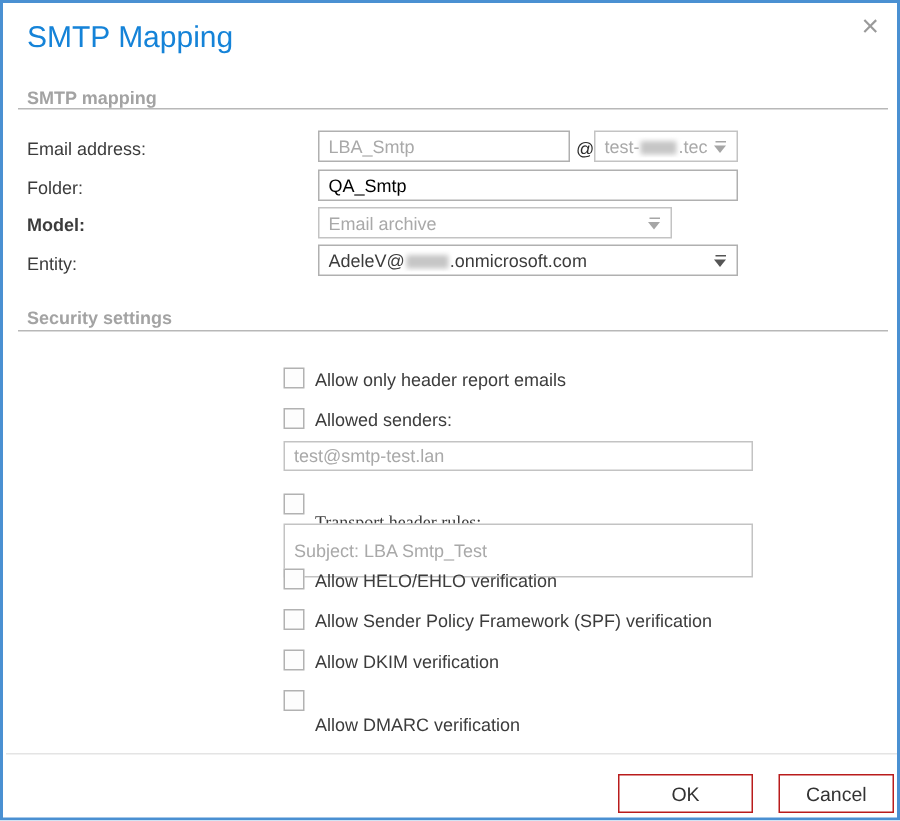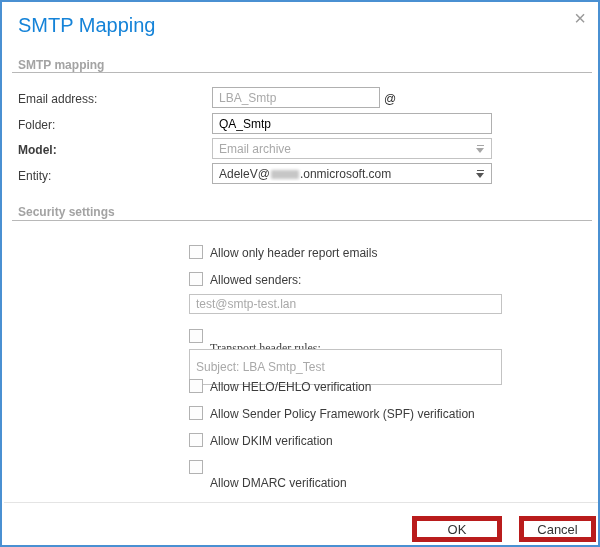--- a/index.html
+++ b/index.html
@@ -37,47 +37,54 @@
   .arrow-gray .arrow-bar { background:#a6a6a6; }
   .arrow-gray .arrow-tri { border-top:5px solid #a6a6a6; }
   .at-symbol { font-size:12px; color:#2b2b2b; }
   .redact { display:inline-block; background:#c6c6c6; height:9px; border-radius:1px;
     filter:blur(1.6px); vertical-align:middle; margin:0 1px; }
   .checkbox { position:absolute; left:187px; width:14px; height:14px;
     border:1px solid #b2b2b2; background:#fdfdfd; }
   .cb-label { position:absolute; left:208px; font-size:12px; color:#3c3c3c; white-space:nowrap; }
   .footer-line { left:2px; top:500px; width:594px; height:1px; background:#e4e4e4; }
   .btn {
-    position:absolute; top:514px; height:26px; background:#fff; border:5px solid #b91c1c;
+    position:absolute; top:514px; height:26px; background:#fff; border:1px solid #b91c1c;
     font-family:"Liberation Sans", sans-serif; font-size:13px; color:#333;
     display:flex; align-items:center; justify-content:center; cursor:default;
   }
   .btn-ok { left:410px; width:90px; }
   .btn-cancel { left:517px; width:77px; }
 </style>
 </head>
 <body>
 
 <div class="dialog">
 
   <div class="abs dialog-title">SMTP Mapping</div>
   <div class="abs close-icon">×</div>
 
   <div class="abs section-header" style="top:56px;">SMTP mapping</div>
   <div class="abs section-line" style="top:70px;"></div>
 
   <div class="abs field-label" style="top:90px;">Email address:</div>
   <input class="txt-input" style="left: 210px; top: 85px; width: 168px;" placeholder="LBA_Smtp">
   <div class="abs at-symbol" style="left:382px; top:90px;">@</div>
+  <div class="combo disabled" style="left:394px; top:85px; width:96px;">
+    <span class="combo-text"><span>test-</span><span class="redact" style="width:24px;"></span><span>.tec</span></span>
+    <span class="arrow-wrap arrow-gray">
+        <span class="arrow-bar"></span>
+        <span class="arrow-tri"></span>
+      </span>
+  </div>
 
   <div class="abs field-label" style="top:116px;">Folder:</div>
   <input class="txt-input" style="left: 210px; top: 111px; width: 280px;" value="QA_Smtp">
 
   <div class="abs field-label" style="top:141px;font-weight:bold;">Model:</div>
-  <div class="combo disabled" style="left:210px; top:136px; width:280px;">
+  <div class="combo disabled" style="left:210px; top:136px; width:236px;">
     <span class="combo-text">Email archive</span>
     <span class="arrow-wrap arrow-gray">
         <span class="arrow-bar"></span>
         <span class="arrow-tri"></span>
       </span>
   </div>
 
   <div class="abs field-label" style="top:167px;">Entity:</div>
   <div class="combo" style="left:210px; top:161px; width:280px;">
     <span class="combo-text"><span>AdeleV@</span><span class="redact" style="width:28px;"></span><span>.onmicrosoft.com</span></span>

